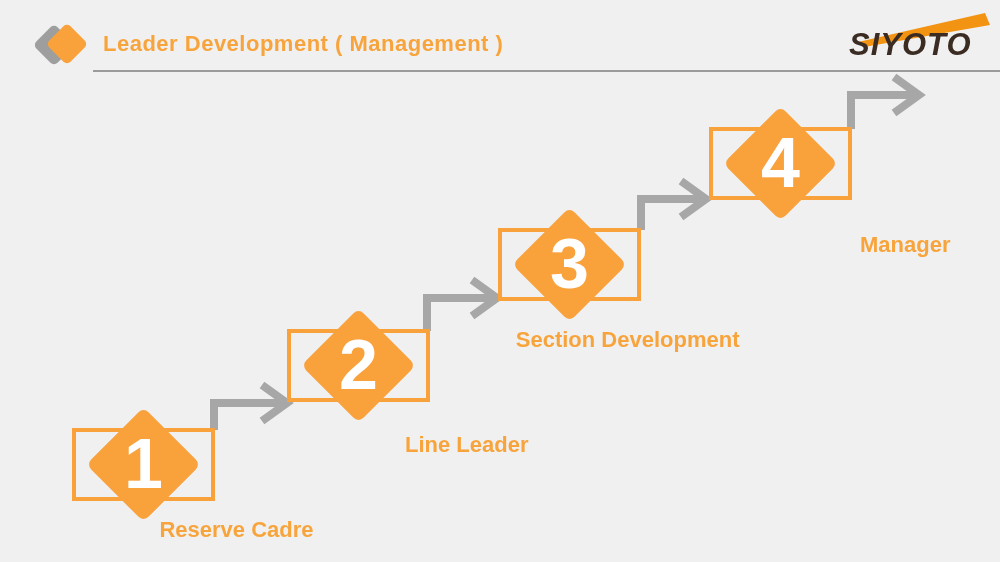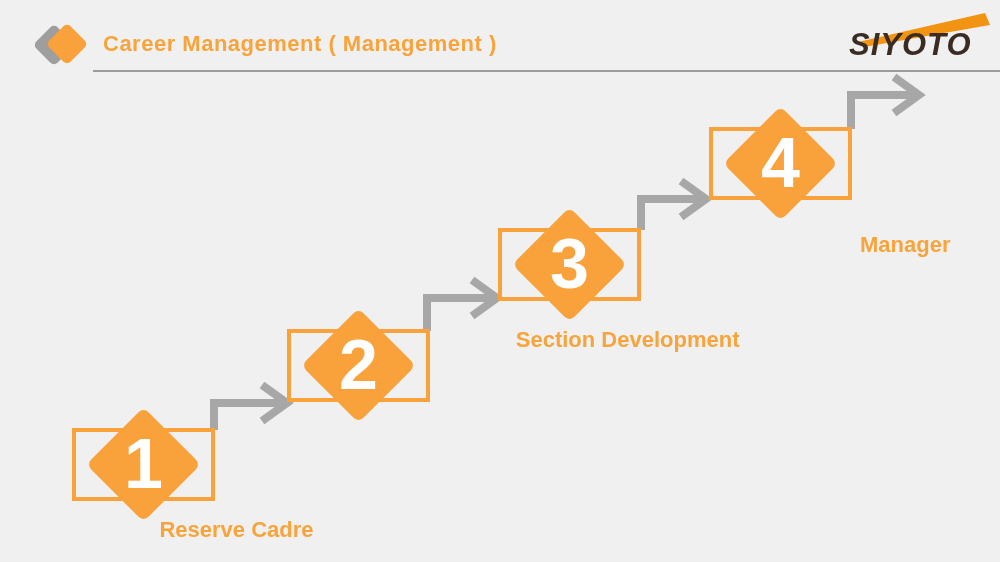--- a/index.html
+++ b/index.html
@@ -64,21 +64,21 @@
 </head>
 <body>
 
 <div class="slide">
 
   <svg class="deco-svg" width="70" height="58" viewBox="0 0 70 58">
     <rect x="11" y="12" width="30" height="30" rx="5" fill="var(--deco-gray)" transform="rotate(45 26 27)"></rect>
     <rect x="24" y="11" width="30" height="30" rx="5" fill="var(--accent-orange)" transform="rotate(45 39 26)"></rect>
   </svg>
 
-  <div class="title">Career Management ( Management )</div>
+  <div class="title">Leader Development ( Management )</div>
 
   <div class="divider"></div>
 
   <svg class="logo-svg" width="155" height="58" viewBox="0 0 155 58">
     <polygon points="15,36 142,7 147,19 21,41" fill="var(--swoosh-orange)"></polygon>
     <text x="6" y="49" class="logo-text">SIYOTO</text>
   </svg>
 
   <svg class="arrows-svg" width="1000" height="562" viewBox="0 0 1000 562">
     <g>
@@ -101,20 +101,21 @@
 
   <div class="step s1">
     <div class="diamond"></div>
     <div class="num">1</div>
     <div class="step-label">Reserve Cadre</div>
   </div>
 
   <div class="step s2">
     <div class="diamond"></div>
     <div class="num">2</div>
+    <div class="step-label">Line Leader</div>
   </div>
 
   <div class="step s3">
     <div class="diamond"></div>
     <div class="num">3</div>
     <div class="step-label">Section Development</div>
   </div>
 
   <div class="step s4">
     <div class="diamond"></div>

